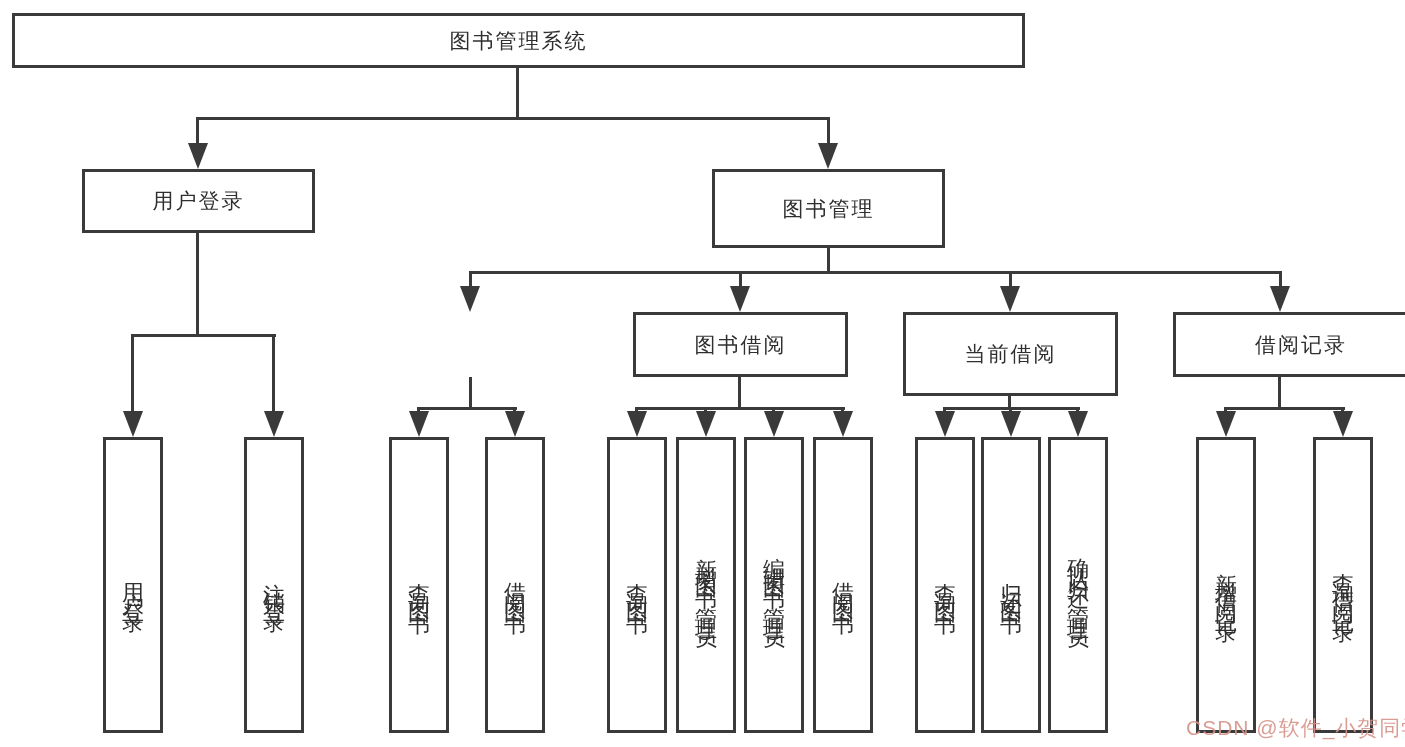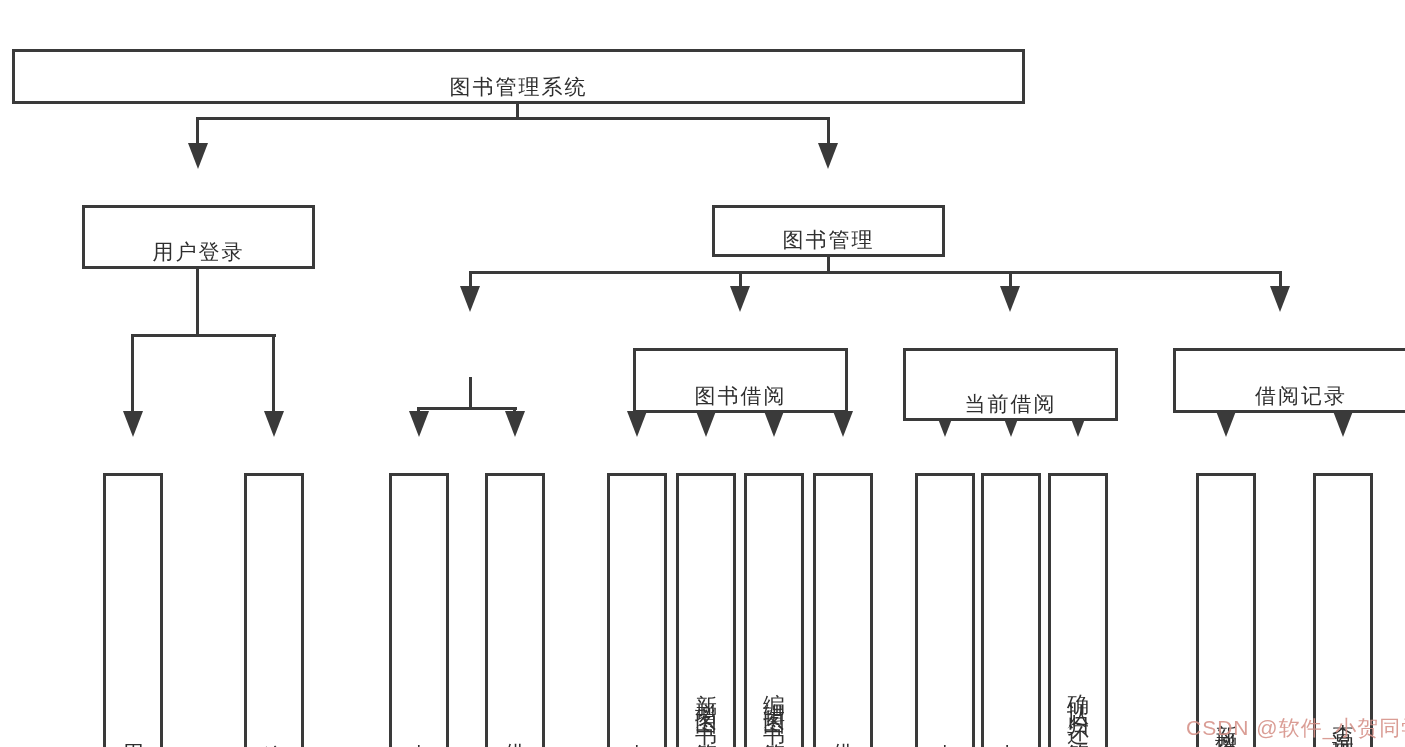--- a/index.html
+++ b/index.html
@@ -9,23 +9,22 @@
     background:#ffffff;
     font-family:"Liberation Sans","DejaVu Sans",sans-serif;
     overflow:hidden;
   }
   
   .hbox,.vbox{
     position:absolute;
     background:#ffffff;
     border:3px solid #3a3a3a;
     box-sizing:border-box;
-    display:flex;align-items:flex-end;justify-content:center;
+    display:flex;align-items:center;justify-content:center;
     z-index:2;
-    margin-top:36px;
   }
   .hbox span{
     font-size:21px;color:#2f2f2f;letter-spacing:2px;white-space:nowrap;
   }
   .vbox span{
     writing-mode:vertical-rl;
     text-orientation:mixed;
     font-size:22px;color:#2f2f2f;
     letter-spacing:10px;line-height:1.1;
     white-space:nowrap;
@@ -56,21 +55,21 @@
   <div class="seg" style="left:516px;top:68px;width:3px;height:52px;"></div>
   <div class="seg" style="left:196px;top:117px;width:634px;height:3px;"></div>
   <div class="seg" style="left:196px;top:117px;width:3px;height:28px;"></div>
   <div class="seg" style="left:827px;top:117px;width:3px;height:28px;"></div>
   <div class="arrow" style="left:188px;top:143px;"></div>
   <div class="arrow" style="left:818px;top:143px;"></div>
 
   <div class="hbox" style="left:82px;top:169px;width:233px;height:64px;">
     <span>用户登录</span>
   </div>
-  <div class="hbox" style="left:712px;top:169px;width:233px;height:52px;">
+  <div class="hbox" style="left:712px;top:169px;width:233px;height:79px;">
     <span>图书管理</span>
   </div>
 
   <div class="seg" style="left:196px;top:233px;width:3px;height:104px;"></div>
   <div class="seg" style="left:131px;top:334px;width:145px;height:3px;"></div>
   <div class="seg" style="left:131px;top:334px;width:3px;height:80px;"></div>
   <div class="seg" style="left:272px;top:334px;width:3px;height:80px;"></div>
   <div class="arrow" style="left:123px;top:411px;"></div>
   <div class="arrow" style="left:264px;top:411px;"></div>
 
@@ -81,21 +80,21 @@
   <div class="seg" style="left:1009px;top:271px;width:3px;height:18px;"></div>
   <div class="seg" style="left:1279px;top:271px;width:3px;height:18px;"></div>
   <div class="arrow" style="left:460px;top:286px;"></div>
   <div class="arrow" style="left:730px;top:286px;"></div>
   <div class="arrow" style="left:1000px;top:286px;"></div>
   <div class="arrow" style="left:1270px;top:286px;"></div>
 
   <div class="hbox" style="left:633px;top:312px;width:215px;height:65px;">
     <span>图书借阅</span>
   </div>
-  <div class="hbox" style="left:903px;top:312px;width:215px;height:73px;">
+  <div class="hbox" style="left:903px;top:312px;width:215px;height:84px;">
     <span>当前借阅</span>
   </div>
   <div class="hbox" style="left:1173px;top:312px;width:256px;height:65px;">
     <span>借阅记录</span>
   </div>
 
   <div class="seg" style="left:469px;top:377px;width:3px;height:33px;"></div>
   <div class="seg" style="left:417px;top:407px;width:100px;height:3px;"></div>
   <div class="seg" style="left:417px;top:407px;width:3px;height:8px;"></div>
   <div class="seg" style="left:513px;top:407px;width:3px;height:8px;"></div>

